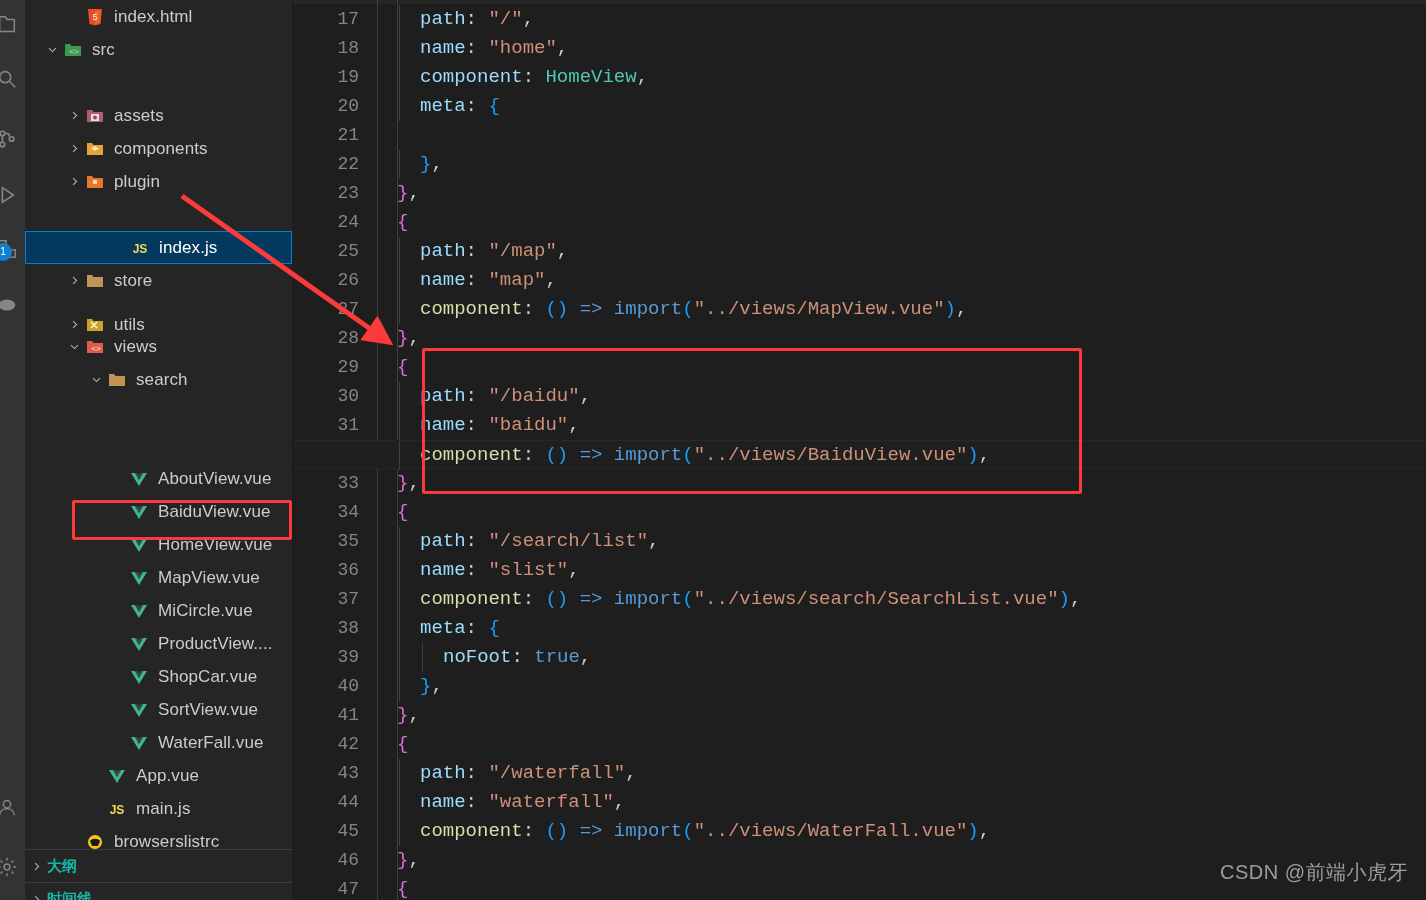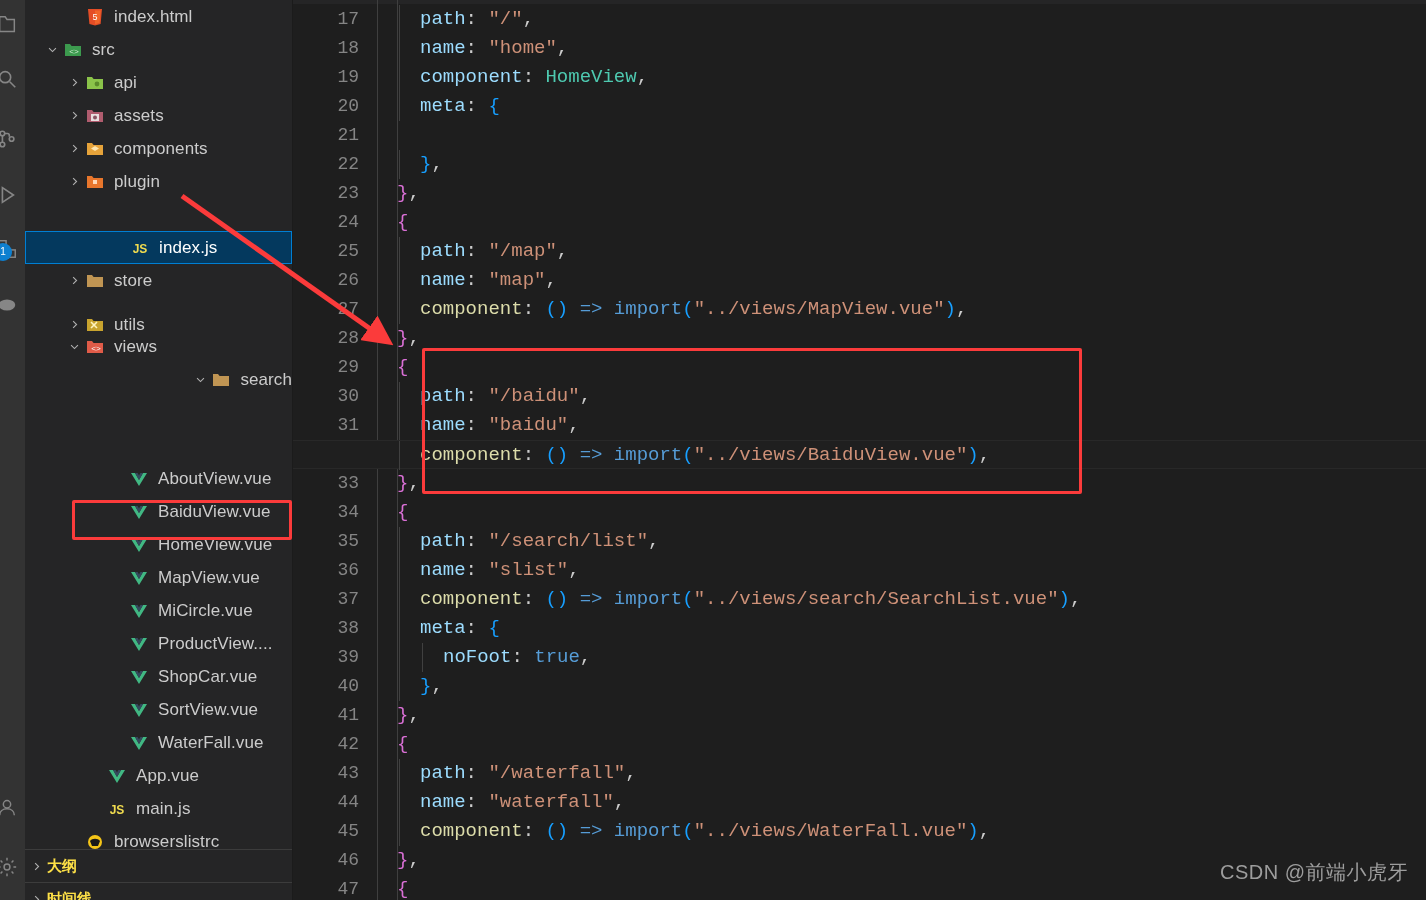--- a/index.html
+++ b/index.html
@@ -61,21 +61,21 @@
   }
   .ficon svg { width: 20px; height: 20px; display: block; }
   .lbl { font-size: 17px; letter-spacing: 0.1px; }
 
   
   .panel-sec {
     position: absolute; left: 0; right: 0; height: 33px;
     display: flex; align-items: center;
     border-top: 1px solid #3c3c3c;
     background: #252526;
-    font-size: 15px; font-weight: bold; color: #fde047;
+    font-size: 15px; font-weight: bold; color: #14b8a6;
     font-family: Liberation Mono, monospace;
   }
   .panel-sec .twisty { width: 22px; flex: 0 0 22px; }
   #sec-outline { top: 849px; }
   #sec-timeline { top: 882px; }
 
   
   .editor {
     flex: 1 1 auto; height: 900px; background: #1e1e1e;
     position: relative; overflow: hidden;
@@ -218,35 +218,20 @@
             </svg>
           </span>
           <span class="ficon">
             <svg viewBox="0 0 20 20">
               <path d="M2 4h5l1.6 2H18v10H2z" fill="#3c9a4e"></path>
               <text x="11" y="14" fill="#cfe8cf" font-size="8" text-anchor="middle" font-family="Liberation Mono">&lt;&gt;</text>
             </svg>
           </span>
           <span class="lbl">src</span>
         </div>
-        <div class="row" style="top: 66px; position: absolute; left: 0px; right: 0px;">
-          <span style="display: inline-block; width: 40px; flex: 0 0 auto;"></span>
-          <span class="twisty">
-            <svg viewBox="0 0 16 16" fill="none" stroke="currentColor" stroke-width="1.6">
-              <path d="M6 3l5 5-5 5"></path>
-            </svg>
-          </span>
-          <span class="ficon">
-            <svg viewBox="0 0 20 20">
-              <path d="M2 4h5l1.6 2H18v10H2z" fill="#8bc34a"></path>
-              <circle cx="12" cy="11" r="2.4" fill="#5a8a2a"></circle>
-            </svg>
-          </span>
-          <span class="lbl">api</span>
-        </div>
         <div class="row" style="top: 99px; position: absolute; left: 0px; right: 0px;">
           <span style="display: inline-block; width: 40px; flex: 0 0 auto;"></span>
           <span class="twisty">
             <svg viewBox="0 0 16 16" fill="none" stroke="currentColor" stroke-width="1.6">
               <path d="M6 3l5 5-5 5"></path>
             </svg>
           </span>
           <span class="ficon">
             <svg viewBox="0 0 20 20">
               <path d="M2 4h5l1.6 2H18v10H2z" fill="#b05c6e"></path>
@@ -333,21 +318,21 @@
             </svg>
           </span>
           <span class="ficon">
             <svg viewBox="0 0 20 20">
               <path d="M2 4h5l1.6 2H18v10H2z" fill="#e05b48"></path>
               <text x="11" y="14" fill="#fff" font-size="8" text-anchor="middle" font-family="Liberation Mono">&lt;&gt;</text>
             </svg>
           </span>
           <span class="lbl">views</span>
         </div>
-        <div class="row" style="top: 363px; position: absolute; left: 14px; right: 0px; justify-content: flex-end;">
+        <div class="row" style="top: 363px; position: absolute; left: 0px; right: 0px;">
           <span style="display: inline-block; width: 62px; flex: 0 0 auto;"></span>
           <span class="twisty">
             <svg viewBox="0 0 16 16" fill="none" stroke="currentColor" stroke-width="1.6">
               <path d="M3 6l5 5 5-5"></path>
             </svg>
           </span>
           <span class="ficon">
             <svg viewBox="0 0 20 20">
               <path d="M2 4h5l1.6 2H18v10H2z" fill="#c09553"></path>
             </svg>

